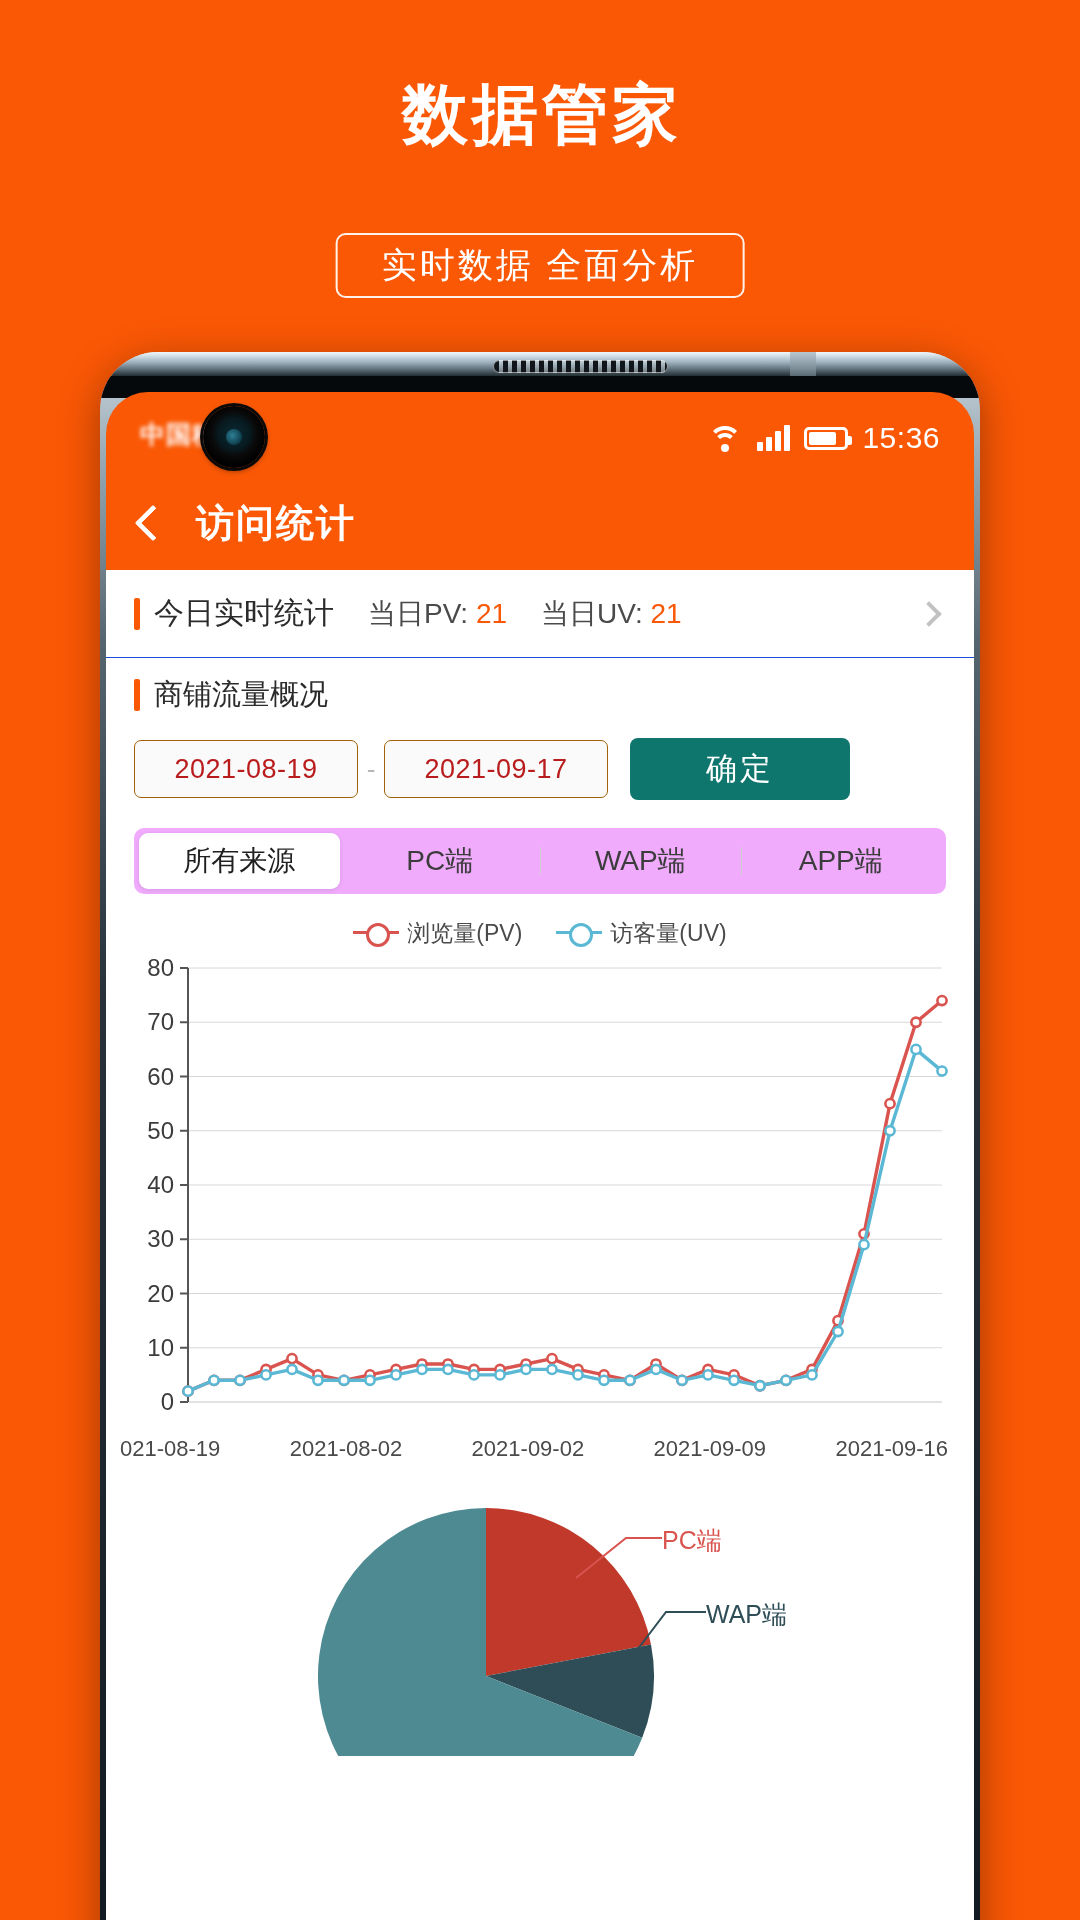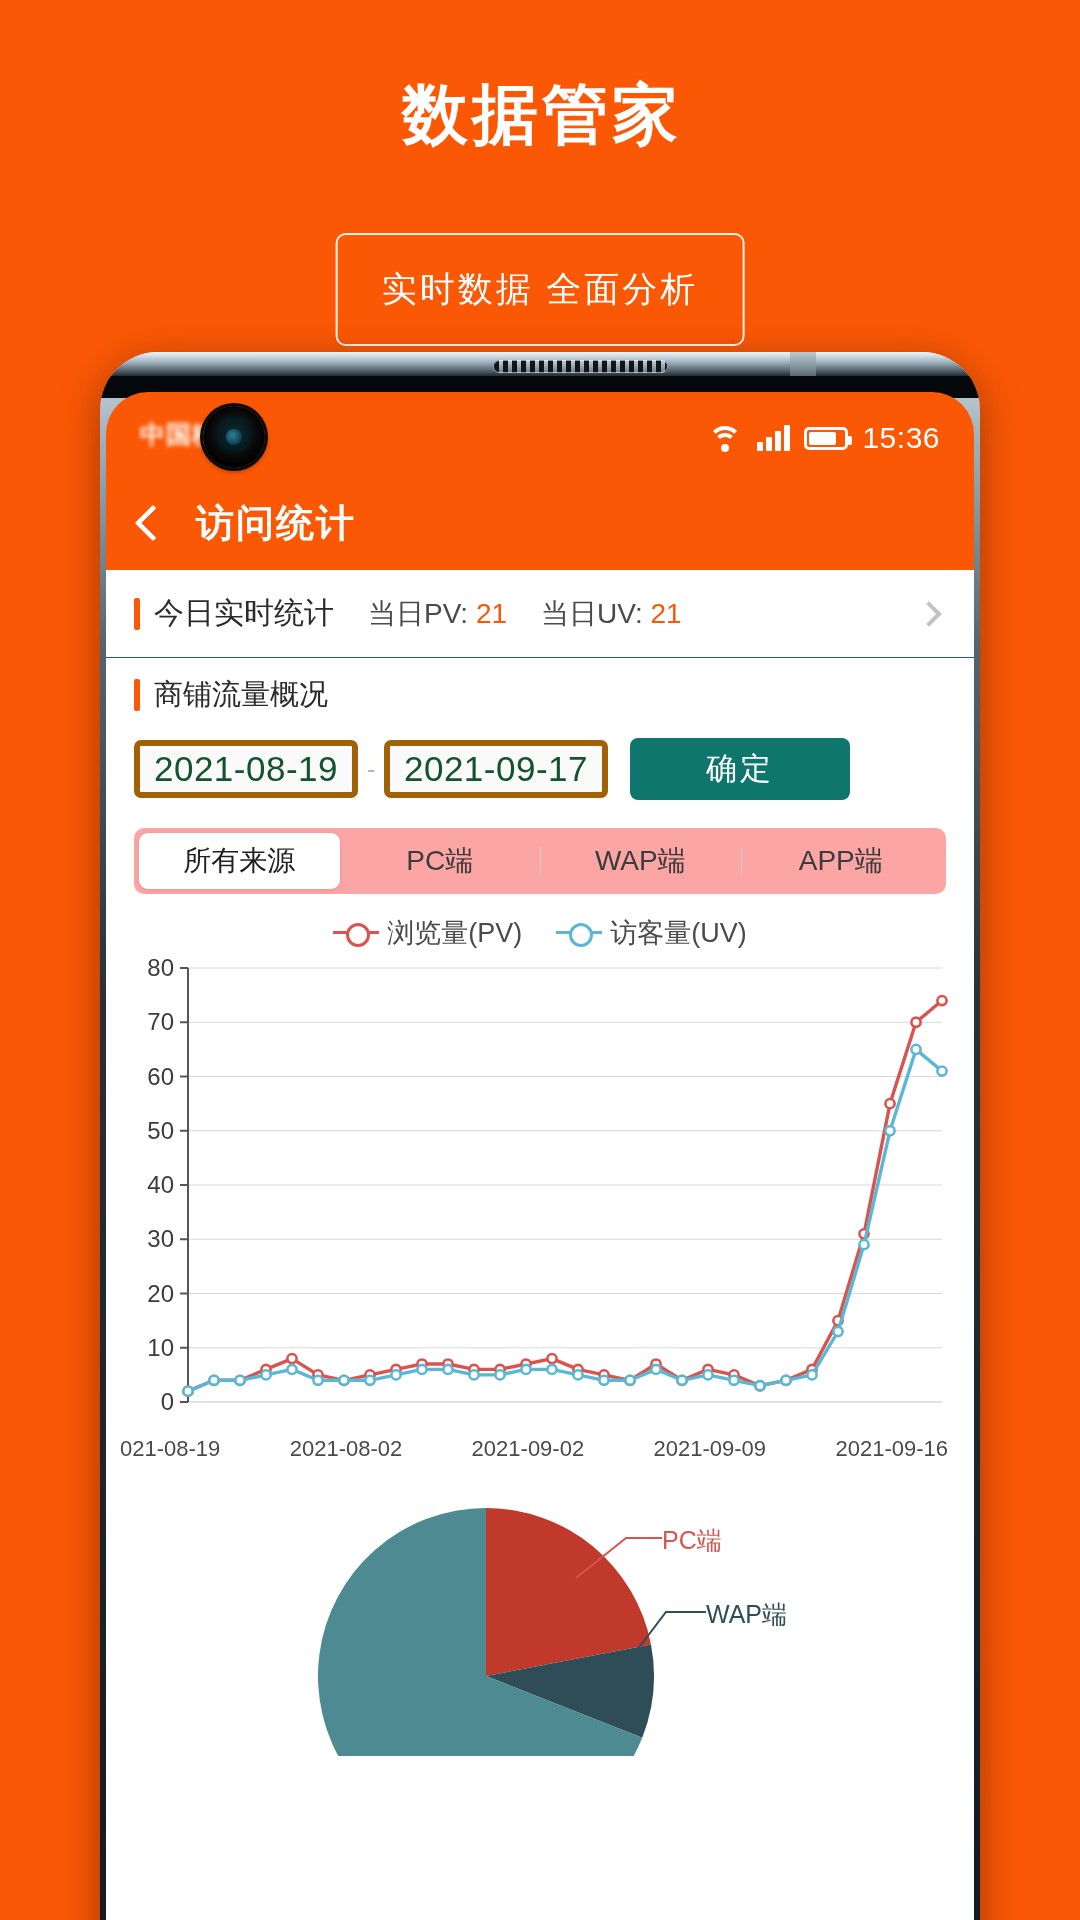--- a/index.html
+++ b/index.html
@@ -14,21 +14,21 @@
   .promo-title {
     position: absolute; top: 78px; left: 2px; width: 1080px;
     text-align: center; color: #ffffff;
     font-size: 66px; font-weight: bold; letter-spacing: 4px;
     line-height: 1.1;
   }
   .promo-pill {
     position: absolute; top: 233px; left: 50%; transform: translateX(-50%);
     border: 2px solid rgba(255,255,255,0.92);
     border-radius: 10px;
-    padding: 31px 44px;
+    padding: 7px 44px;
     color: #ffffff; font-size: 35px; letter-spacing: 3px;
     white-space: nowrap;
   }
 
   
   .phone {
     position: absolute; left: 100px; top: 352px;
     width: 880px; height: 1620px;
     border-radius: 58px 58px 0 0;
     background: linear-gradient(180deg,#c9d6de 0%, #8ea0ab 8%, #55656f 18%, #26313a 40%, #111a21 100%);
@@ -149,55 +149,55 @@
     border-right:4px solid #c2c2c2; transform: rotate(45deg); margin-right:8px;
   }
 
   .row-section {
     display:flex; align-items:center; height:74px; padding: 0 28px;
   }
   .sec-title { font-size:29px; color:#2b2b2b; }
 
   .daterow { display:flex; align-items:center; padding: 6px 28px 0 28px; gap:0; }
   .dateinput {
-    width: 224px; height: 58px; border:6px solid #a16207; border-radius:7px;
+    width: 224px; height: 58px; border:1px solid #a16207; border-radius:7px;
     background:#fafafa; display:flex; align-items:center; justify-content:center;
-    font-size:35px; color:#14532d; letter-spacing:0.5px;
+    font-size:27px; color:#b91c1c; letter-spacing:0.5px;
   }
   .dash { width:26px; text-align:center; color:#b7b7b7; font-size:26px; }
   .confirm-btn {
     margin-left: 22px; width:220px; height:62px; background:#0f766e; border-radius:8px;
     color:#fff; font-size:31px; display:flex; align-items:center; justify-content:center;
     letter-spacing:3px;
   }
 
   
   .tabs {
-    margin: 28px 28px 0 28px; height:66px; background:#fca5a5; border-radius:10px;
+    margin: 28px 28px 0 28px; height:66px; background:#f0abfc; border-radius:10px;
     display:flex; align-items:center; position:relative; padding: 5px;
   }
   .tab {
     flex:1; text-align:center; font-size:28px; color:#3c3c3c; position:relative;
     height:56px; line-height:56px;
   }
   .tab.active {
     background:#fff; border-radius:9px; box-shadow:0 1px 4px rgba(0,0,0,0.1);
     color:#1f1f1f;
   }
   .tab + .tab::before {
     content:""; position:absolute; left:0; top:14px; width:1px; height:28px;
     background:#cfcfcf;
   }
   .tab.active + .tab::before, .tab.tab-nosep::before { background:transparent; }
 
   
   .chart-wrap { margin-top: 16px; padding: 0 10px; }
   .legend {
     display:flex; justify-content:center; gap:34px; align-items:center; height:46px;
-    font-size:27px; color:#4a4a4a;
+    font-size:23px; color:#4a4a4a;
   }
   .legend-item { display:flex; align-items:center; gap:8px; }
   .lg-mark { width:46px; height:22px; position:relative; }
   .lg-mark::before{
     content:""; position:absolute; top:9px; left:0; width:46px; height:3px;
   }
   .lg-mark::after{
     content:""; position:absolute; top:1px; left:13px; width:18px;height:18px;
     border-radius:50%; background:#fff; border:3px solid currentColor;
   }

